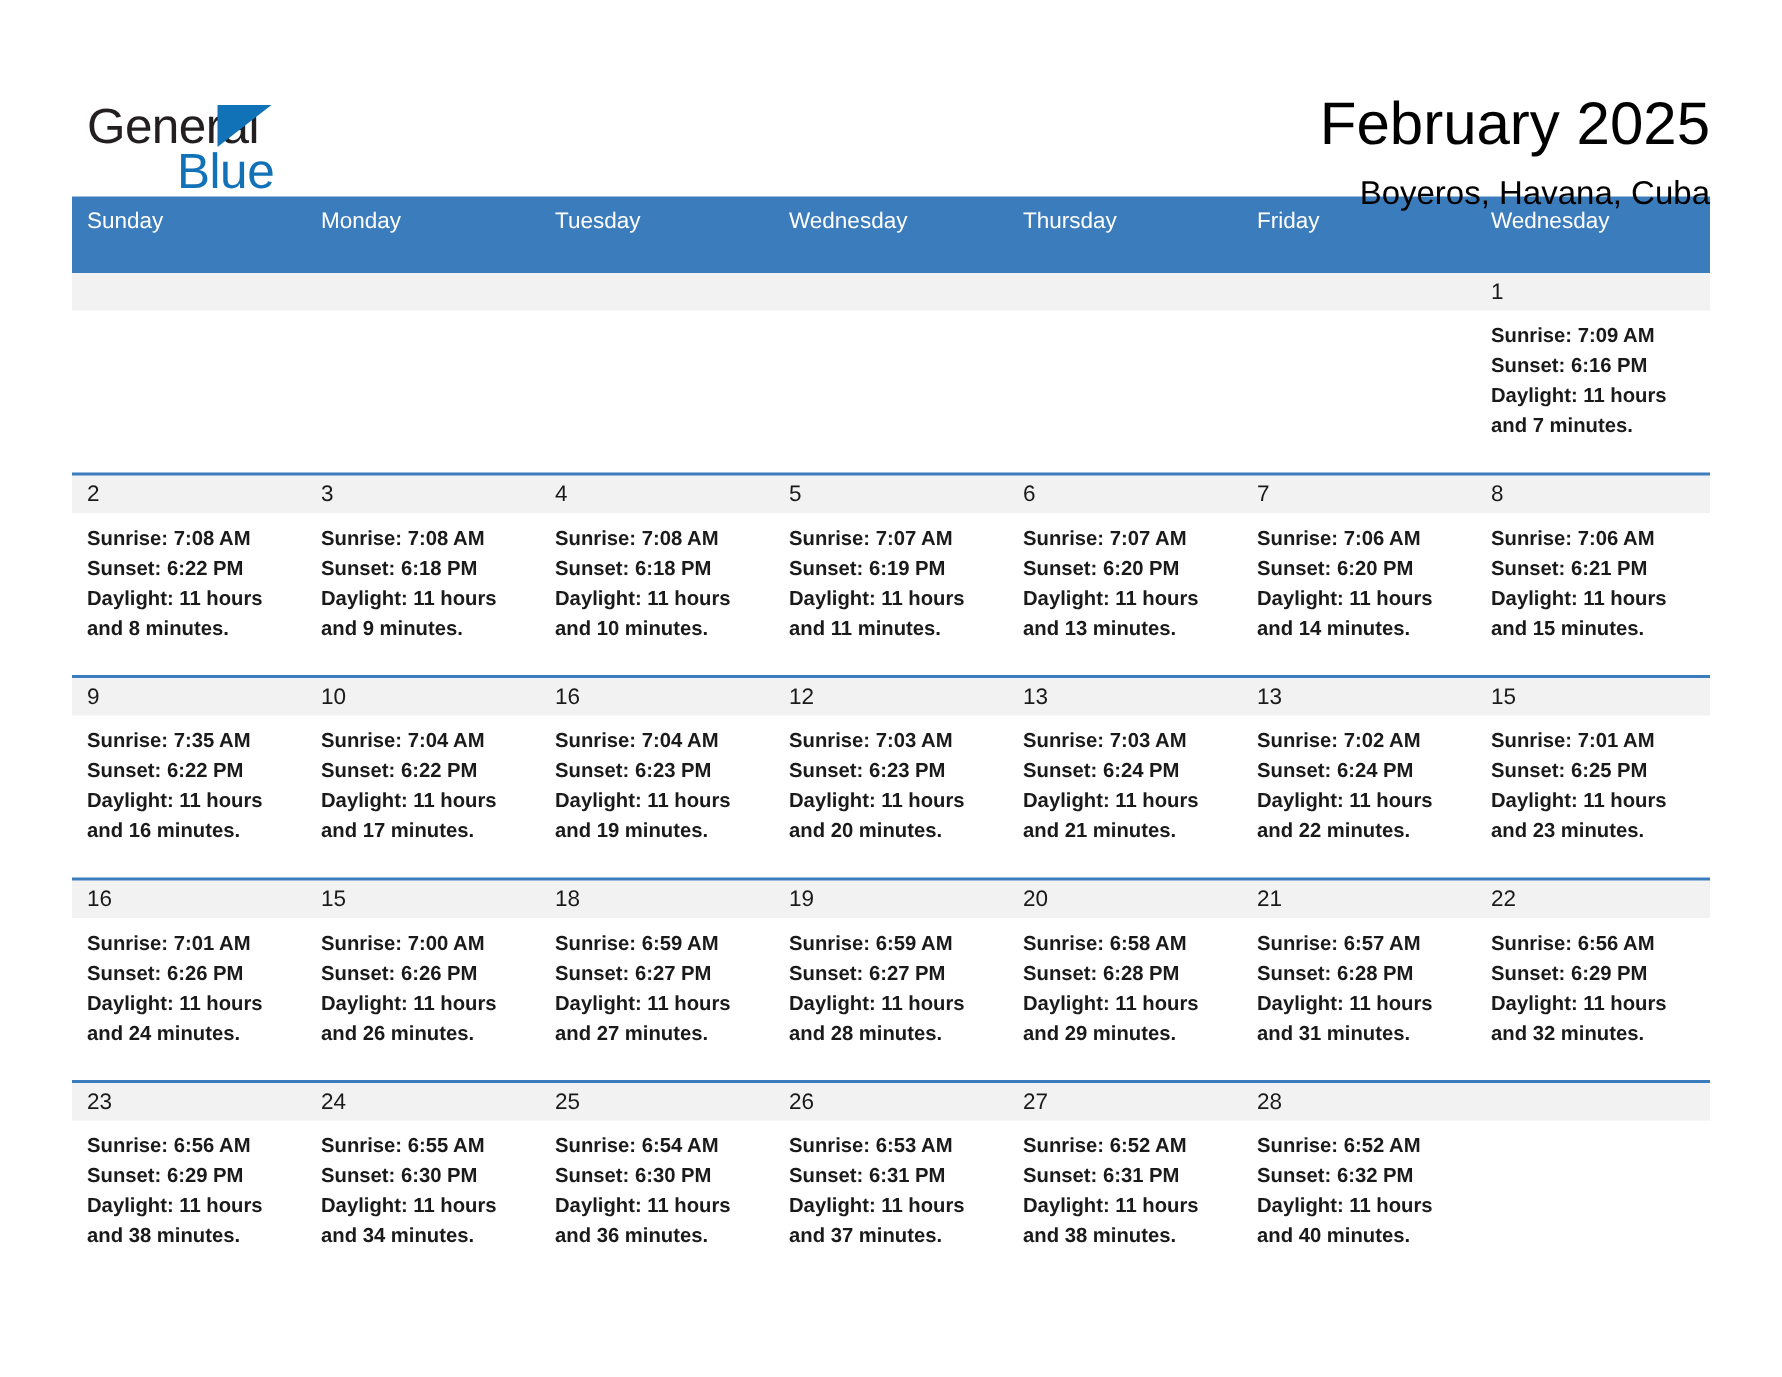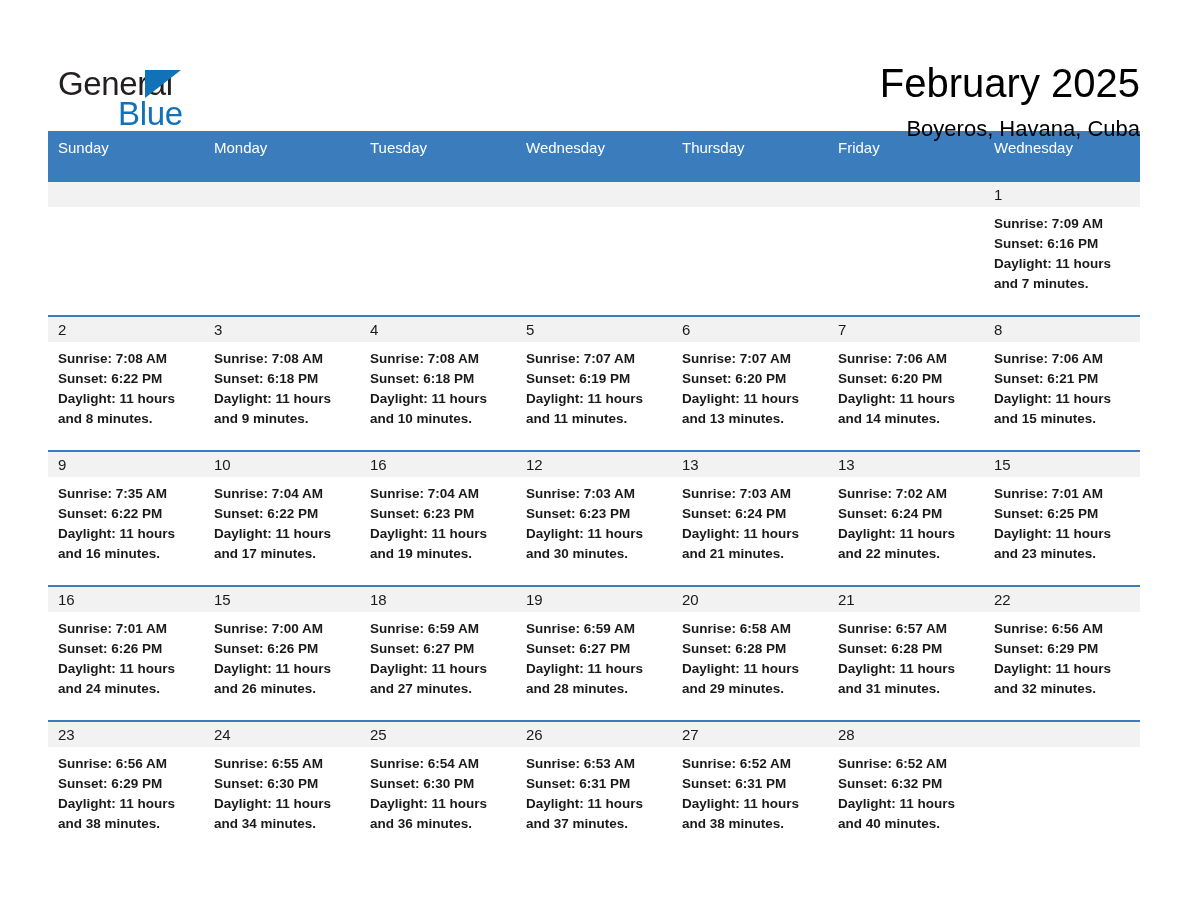--- a/index.html
+++ b/index.html
@@ -273,21 +273,21 @@
               <div class="line">Sunrise: 7:04 AM</div>
               <div class="line">Sunset: 6:23 PM</div>
               <div class="line wrap">Daylight: 11 hours and 19 minutes.</div>
             </div>
           </td>
           <td>
             <div class="daynum-band">12</div>
             <div class="cell-body">
               <div class="line">Sunrise: 7:03 AM</div>
               <div class="line">Sunset: 6:23 PM</div>
-              <div class="line wrap">Daylight: 11 hours and 30 minutes.</div>
+              <div class="line wrap">Daylight: 11 hours and 20 minutes.</div>
             </div>
           </td>
           <td>
             <div class="daynum-band">13</div>
             <div class="cell-body">
               <div class="line">Sunrise: 7:03 AM</div>
               <div class="line">Sunset: 6:24 PM</div>
               <div class="line wrap">Daylight: 11 hours and 21 minutes.</div>
             </div>
           </td>

